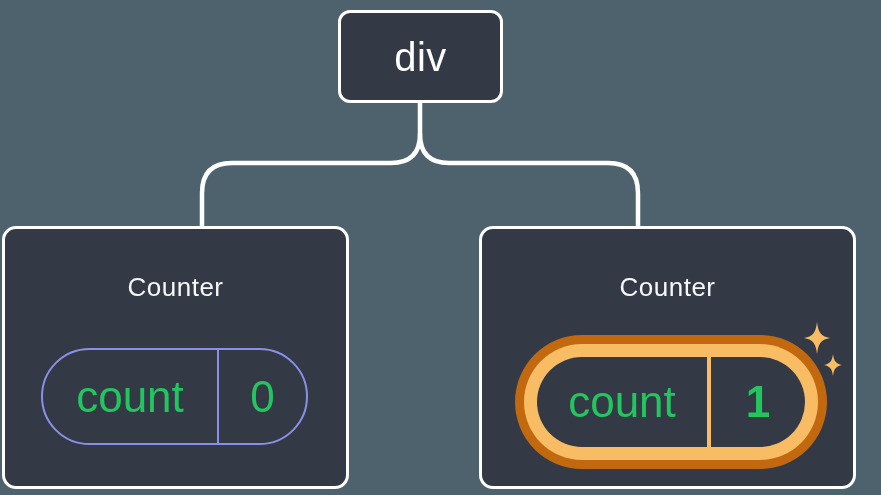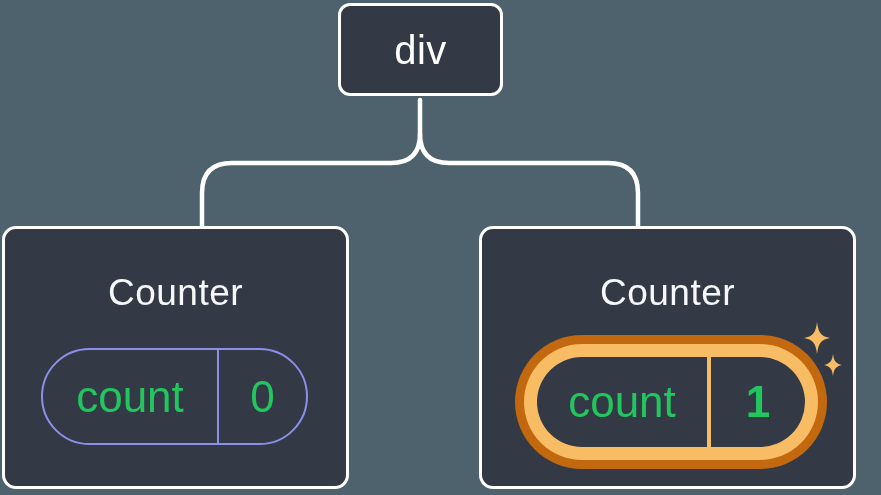--- a/index.html
+++ b/index.html
@@ -18,40 +18,40 @@
   }
   .node-box{
     position:absolute;
     background:#333a46;
     border:3px solid #ffffff;
     border-radius:12px;
     box-sizing:border-box;
     display:flex;align-items:center;justify-content:center;
   }
   .root-node{
-    left:338px;top:3px;width:165px;height:93px;
+    left:338px;top:10px;width:165px;height:93px;
   }
   .root-label{
     color:#ffffff;font-size:40px;line-height:1;
     letter-spacing:0.5px;
   }
   .card{
     position:absolute;
     background:#333a46;
     border:3px solid #ffffff;
     border-radius:14px;
     box-sizing:border-box;
   }
   .card-left{ left:2px; top:226px; width:347px; height:263px; }
   .card-right{ left:479px; top:226px; width:377px; height:263px; }
   .card-title{
     margin-top:44px;
     text-align:center;
     color:#f6f7f9;
-    font-size:37px;
+    font-size:26px;
     font-weight:500;
     letter-spacing:0.5px;
     line-height:1.1;
   }
   
   .pill{
     position:absolute;
     left:36px;top:119px;
     width:267px;height:97px;
     border:2.5px solid #8a90e8;

